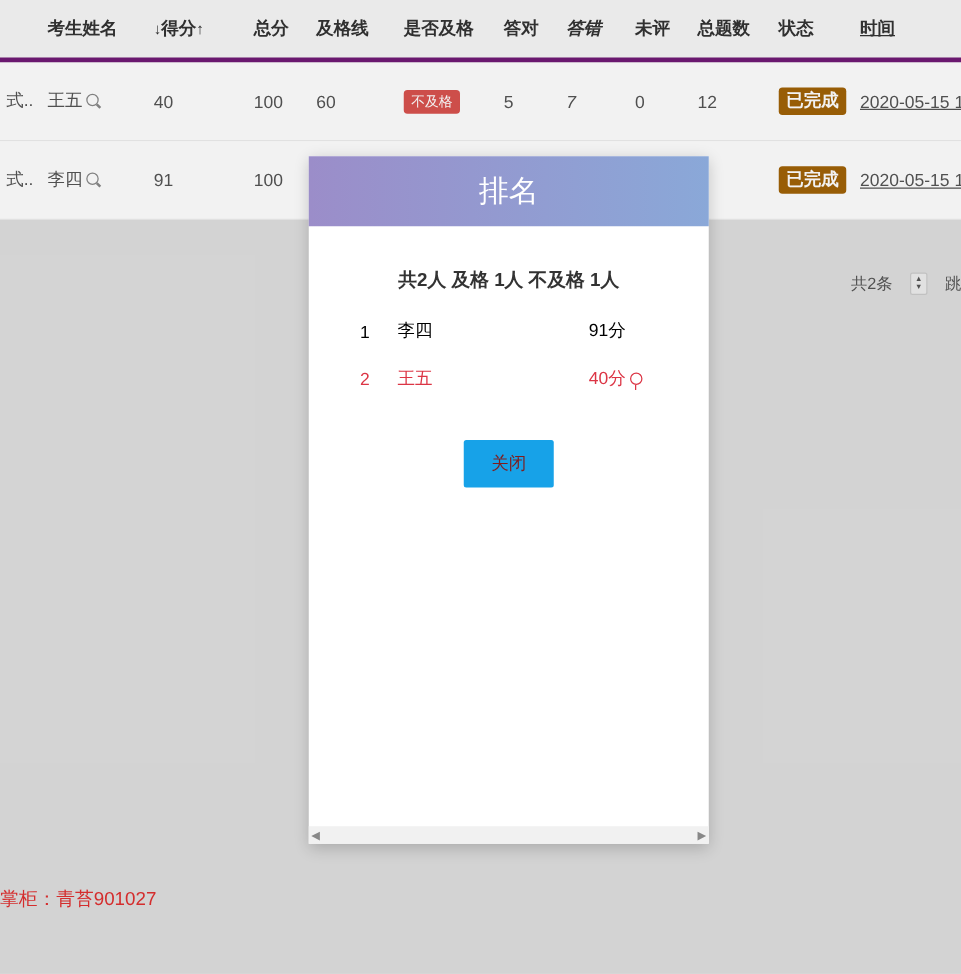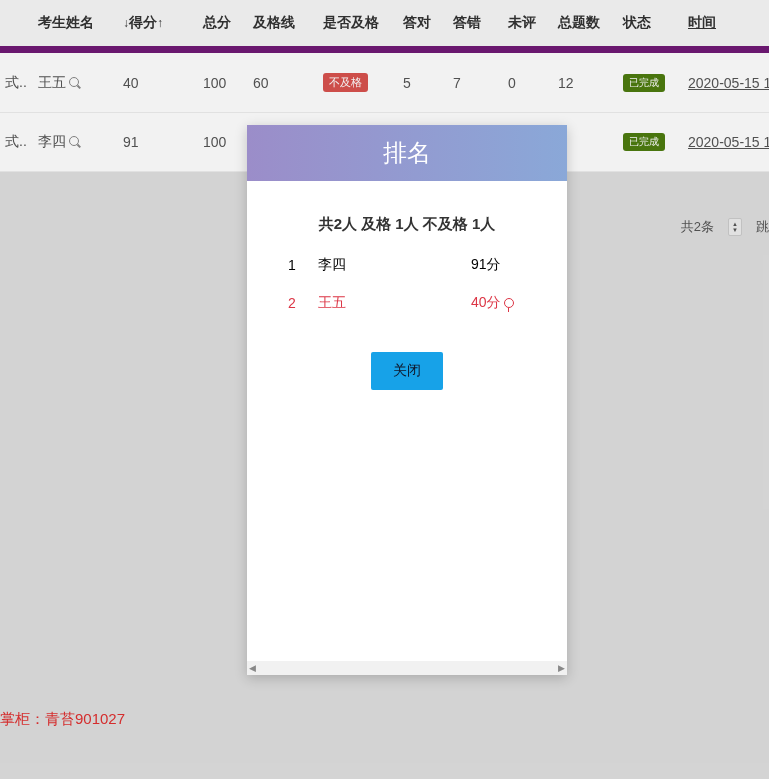--- a/index.html
+++ b/index.html
@@ -15,40 +15,40 @@
     
     
     .table-container {
       background: #fff;
       width: 100%;
     }
     .table-header {
       display: flex;
       padding: 14px 0;
       background: #f7f7f7;
-      border-bottom: 7px solid #701a75;
+      border-bottom: 4px solid #701a75;
       font-weight: bold;
       color: #333;
     }
     .table-row {
       display: flex;
       padding: 20px 0;
       background: #fff;
       border-bottom: 1px solid #eee;
       color: #555;
     }
     .col { padding: 0 5px; display: flex; align-items: center; }
     .col-truncate { width: 28px; overflow: hidden; white-space: nowrap; text-overflow: ellipsis; justify-content: flex-start; }
     .col-name { width: 90px; padding-left: 10px; }
     .col-score { width: 80px; }
     .col-total { width: 50px; }
     .col-passline { width: 70px; }
     .col-passed { width: 80px; }
     .col-right { width: 50px; text-align: center; }
-    .col-wrong { width: 55px; }
+    .col-wrong { width: 55px; font-style: italic; }
     .col-unrev { width: 50px; }
     .col-qtotal { width: 65px; }
     .col-status { width: 65px; }
     .col-time { width: 80px; white-space: nowrap; text-decoration: underline; }
     
     .sort-arrow { font-size: 12px; }
     
     .search-icon {
       display: inline-block;
       width: 12px;
@@ -76,25 +76,26 @@
     }
     
     .badge-fail {
       background: #d9534f;
       color: #fff;
       font-size: 11px;
       padding: 2px 6px;
       border-radius: 3px;
     }
     .badge-done {
-      background: #4d7c0f;
+      background: #a16207;
       color: #fff;
-      font-size: 10px;
+      font-size: 14px;
       padding: 2px 6px;
       border-radius: 3px;
+      font-weight: bold;
     }
     
     .background-lower {
       background: #dfdfdf;
       height: 489px;
       width: 100%;
     }
     
     .pagination {
       position: absolute;
@@ -194,21 +195,21 @@
       height: 4px;
       background: #dc3545;
       left: 3.2px;
       top: 9px;
     }
     
     .close-btn {
       display: block;
       margin: 30px auto 0;
       background: #17a2e8;
-      color: #0f172a;
+      color: #7f1d1d;
       border: none;
       padding: 10px 22px;
       font-size: 14px;
       cursor: pointer;
       border-radius: 2px;
     }
     
     .scroll-bottom-hint {
       position: absolute;
       bottom: 0;

